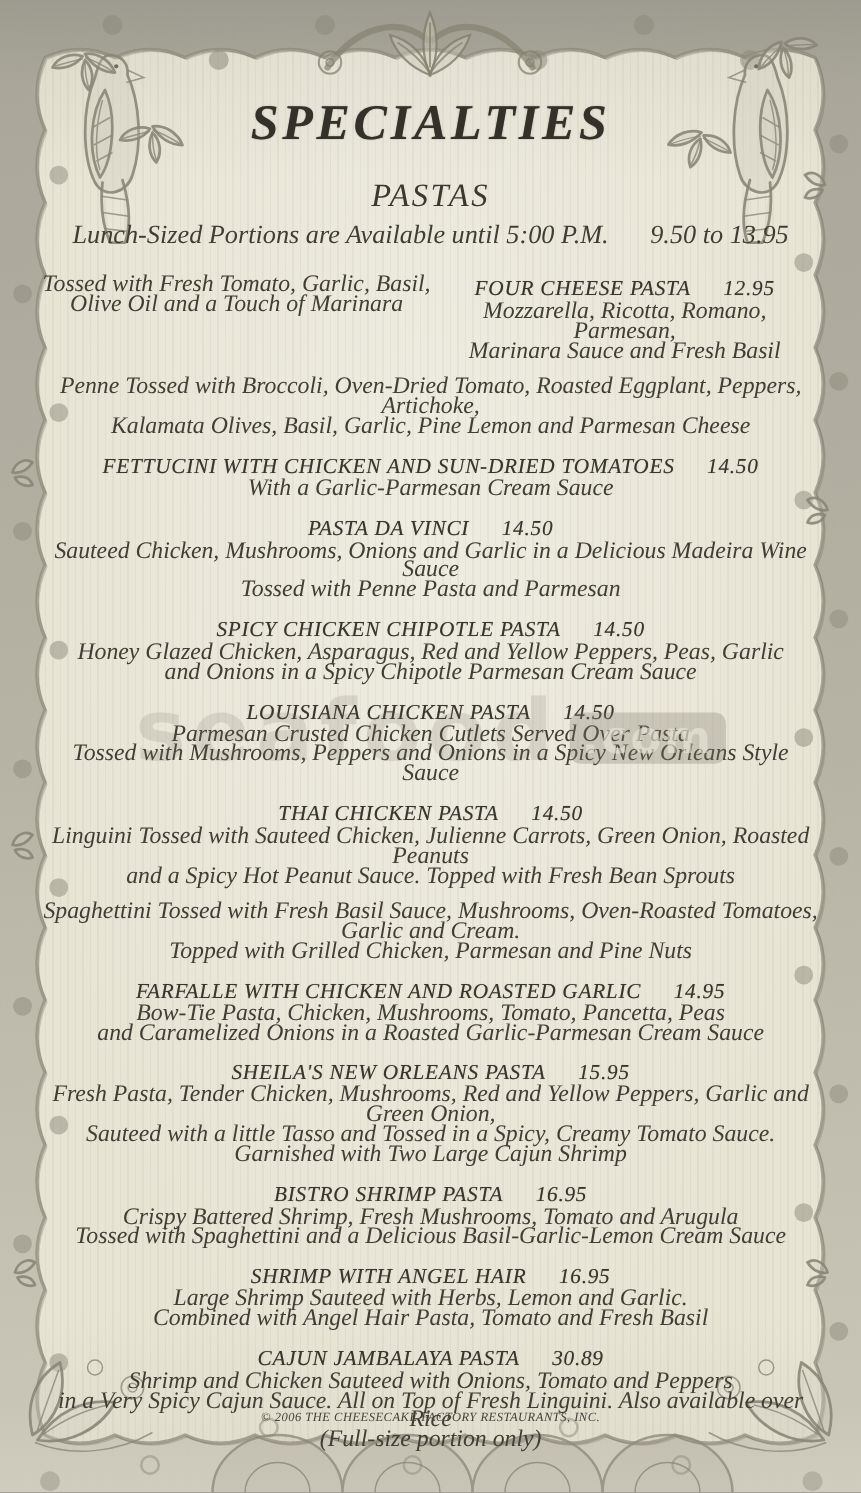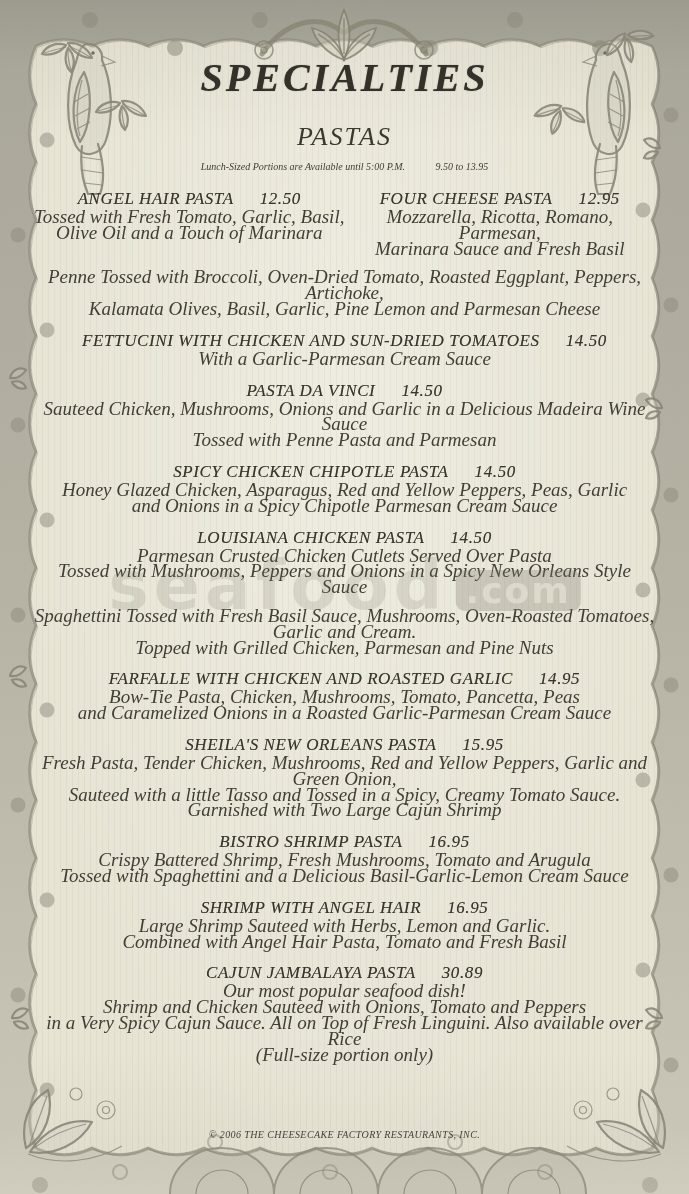--- a/index.html
+++ b/index.html
@@ -14,30 +14,30 @@
     color:#3c3a31;
   }
   svg.border-art{position:absolute;inset:0;z-index:1;pointer-events:none;}
   .dk{stroke:#8a8778;stroke-width:2.2;fill:rgba(205,202,188,0.38);stroke-linecap:round;stroke-linejoin:round;opacity:.9}
   .ln{stroke:#8a8778;stroke-width:1.2;fill:none;opacity:.8}
   .dk2{stroke:#85826f;stroke-width:5;fill:none;opacity:.7;stroke-linecap:round}
   .ln2{stroke:#85826f;stroke-width:1.6;fill:none;opacity:.75}
   .pf{fill:rgba(203,200,186,.55);stroke:#85826f;stroke-width:1.8;opacity:.85}
   .sc{stroke:#8d8a7c;fill:rgba(160,157,142,.20);stroke-width:2;opacity:.8}
 
-  .content{position:absolute;left:34px;right:34px;top:0;z-index:2;text-align:center;padding-top:56px;}
+  .content{position:absolute;left:34px;right:34px;top:0;z-index:2;text-align:center;padding-top:76px;}
   .menu-title{
     font-size:40px;line-height:44px;font-weight:bold;font-style:italic;letter-spacing:3px;
     color:#33312a;margin:0 0 22px 0;text-shadow:0 0 1px rgba(55,53,44,.55);
   }
   .section-title{
     font-size:26px;line-height:30px;font-style:italic;letter-spacing:2px;
     color:#3a382f;margin:0 0 6px 0;font-weight:500;
   }
-  .lunch-note{font-size:10px;line-height:18px;font-style:italic;color:#403e34;margin:0 0 12px 0;}
+  .lunch-note{font-size:21px;line-height:18px;font-style:italic;color:#403e34;margin:0 0 24px 0;}
   .lunch-note .range{display:inline-block;margin-left:28px;}
   .cols{display:flex;}
   .cols .col{width:50%;}
   .item{margin-bottom:13px;}
   .item-title{font-size:17px;line-height:21px;font-style:italic;letter-spacing:.6px;color:#37352c;font-weight:500;text-shadow:0 0 .6px rgba(55,53,44,.45);}
   .item-title .price{display:inline-block;margin-left:26px;}
   .item-desc{font-size:19px;line-height:15.8px;font-style:italic;color:#413f35;}
   .footer{
     position:absolute;left:0;right:0;bottom:54px;z-index:2;text-align:center;
     font-size:10px;font-style:italic;font-weight:400;letter-spacing:.4px;color:#44423a;
@@ -190,21 +190,20 @@
   <div class="content">
     <h1 class="menu-title">SPECIALTIES</h1>
     <h2 class="section-title">PASTAS</h2>
     <div class="lunch-note">
       <span>Lunch-Sized Portions are Available until 5:00 P.M.</span>
       <span class="range">9.50 to 13.95</span>
     </div>
 
     <div class="cols">
       <div class="col item">
-        <div class="item-title"><span>ANGEL HAIR PASTA</span><span class="price">12.50</span></div>
         <div class="item-desc">Tossed with Fresh Tomato, Garlic, Basil,</div>
         <div class="item-desc">Olive Oil and a Touch of Marinara</div>
       </div>
       <div class="col item">
         <div class="item-title"><span>FOUR CHEESE PASTA</span><span class="price">12.95</span></div>
         <div class="item-desc">Mozzarella, Ricotta, Romano, Parmesan,</div>
         <div class="item-desc">Marinara Sauce and Fresh Basil</div>
       </div>
     </div>
 
@@ -229,20 +228,25 @@
       <div class="item-desc">Honey Glazed Chicken, Asparagus, Red and Yellow Peppers, Peas, Garlic</div>
       <div class="item-desc">and Onions in a Spicy Chipotle Parmesan Cream Sauce</div>
     </div>
 
     <div class="item">
       <div class="item-title"><span>LOUISIANA CHICKEN PASTA</span><span class="price">14.50</span></div>
       <div class="item-desc">Parmesan Crusted Chicken Cutlets Served Over Pasta</div>
       <div class="item-desc">Tossed with Mushrooms, Peppers and Onions in a Spicy New Orleans Style Sauce</div>
     </div>
 
+    <div class="item">
+      <div class="item-title"><span>THAI CHICKEN PASTA</span><span class="price">14.50</span></div>
+      <div class="item-desc">Linguini Tossed with Sauteed Chicken, Julienne Carrots, Green Onion, Roasted Peanuts</div>
+      <div class="item-desc">and a Spicy Hot Peanut Sauce. Topped with Fresh Bean Sprouts</div>
+    </div>
 
     <div class="item">
       <div class="item-desc">Spaghettini Tossed with Fresh Basil Sauce, Mushrooms, Oven-Roasted Tomatoes, Garlic and Cream.</div>
       <div class="item-desc">Topped with Grilled Chicken, Parmesan and Pine Nuts</div>
     </div>
 
     <div class="item">
       <div class="item-title"><span>FARFALLE WITH CHICKEN AND ROASTED GARLIC</span><span class="price">14.95</span></div>
       <div class="item-desc">Bow-Tie Pasta, Chicken, Mushrooms, Tomato, Pancetta, Peas</div>
       <div class="item-desc">and Caramelized Onions in a Roasted Garlic-Parmesan Cream Sauce</div>
@@ -262,21 +266,20 @@
     </div>
 
     <div class="item">
       <div class="item-title"><span>SHRIMP WITH ANGEL HAIR</span><span class="price">16.95</span></div>
       <div class="item-desc">Large Shrimp Sauteed with Herbs, Lemon and Garlic.</div>
       <div class="item-desc">Combined with Angel Hair Pasta, Tomato and Fresh Basil</div>
     </div>
 
     <div class="item">
       <div class="item-title"><span>CAJUN JAMBALAYA PASTA</span><span class="price">30.89</span></div>
-      <div class="item-desc">Our most popular seafood dish!</div>
       <div class="item-desc">Shrimp and Chicken Sauteed with Onions, Tomato and Peppers</div>
       <div class="item-desc">in a Very Spicy Cajun Sauce. All on Top of Fresh Linguini. Also available over Rice</div>
       <div class="item-desc">(Full-size portion only)</div>
     </div>
   </div>
 
   <div class="watermark"><span>seafood</span><span class="suffix">.com</span></div>
 
   <div class="footer">© 2006 THE CHEESECAKE FACTORY RESTAURANTS, INC.</div>
 </div>

